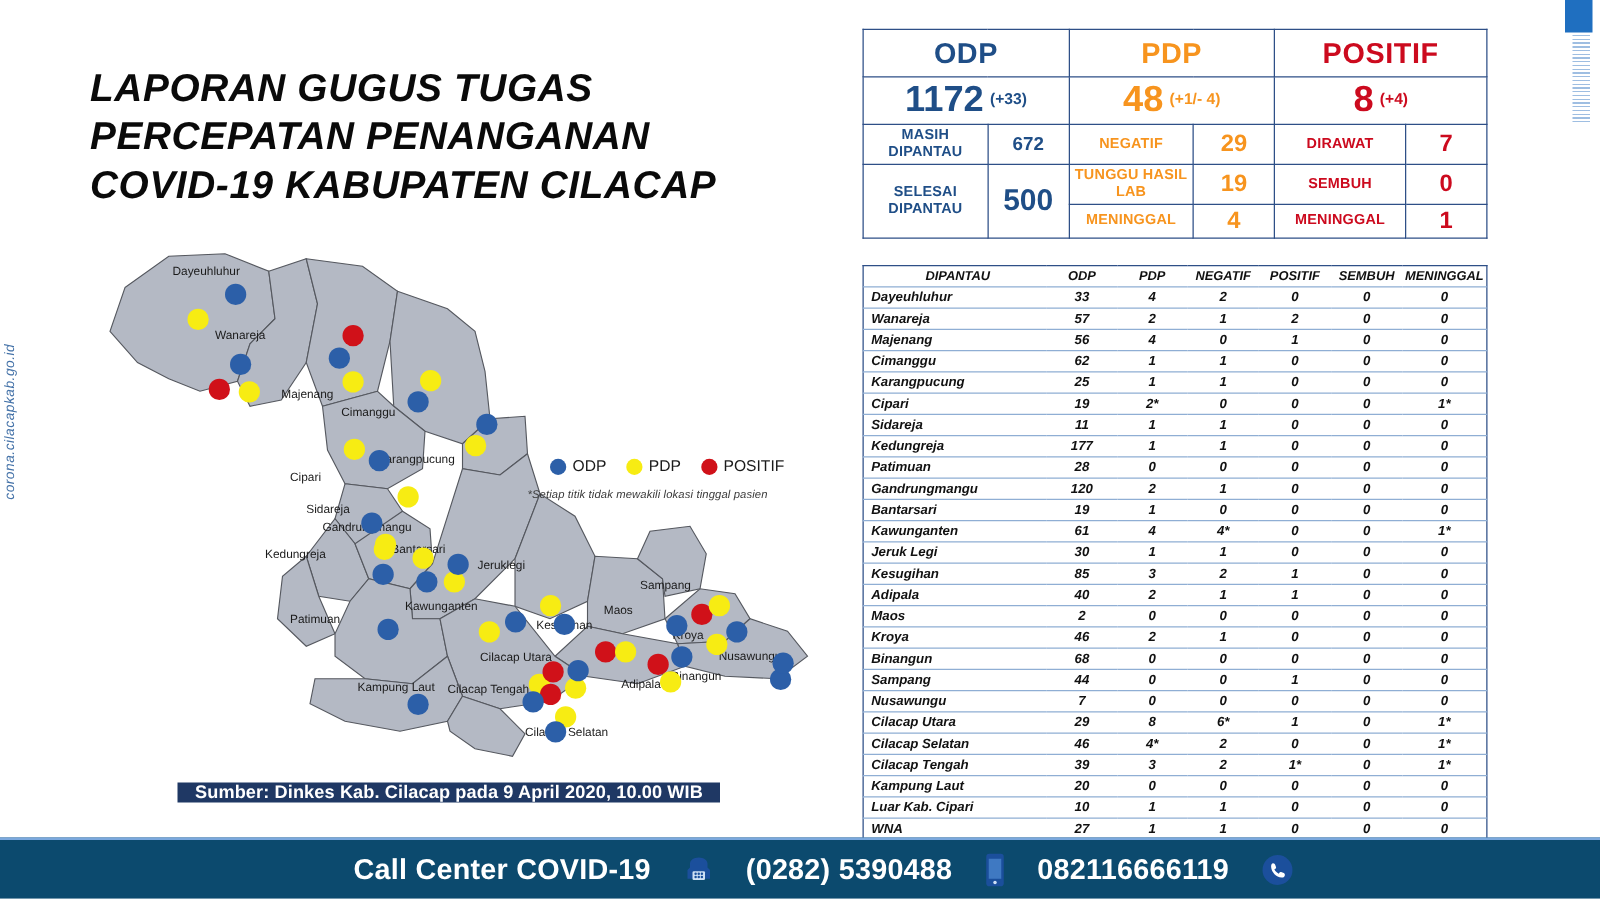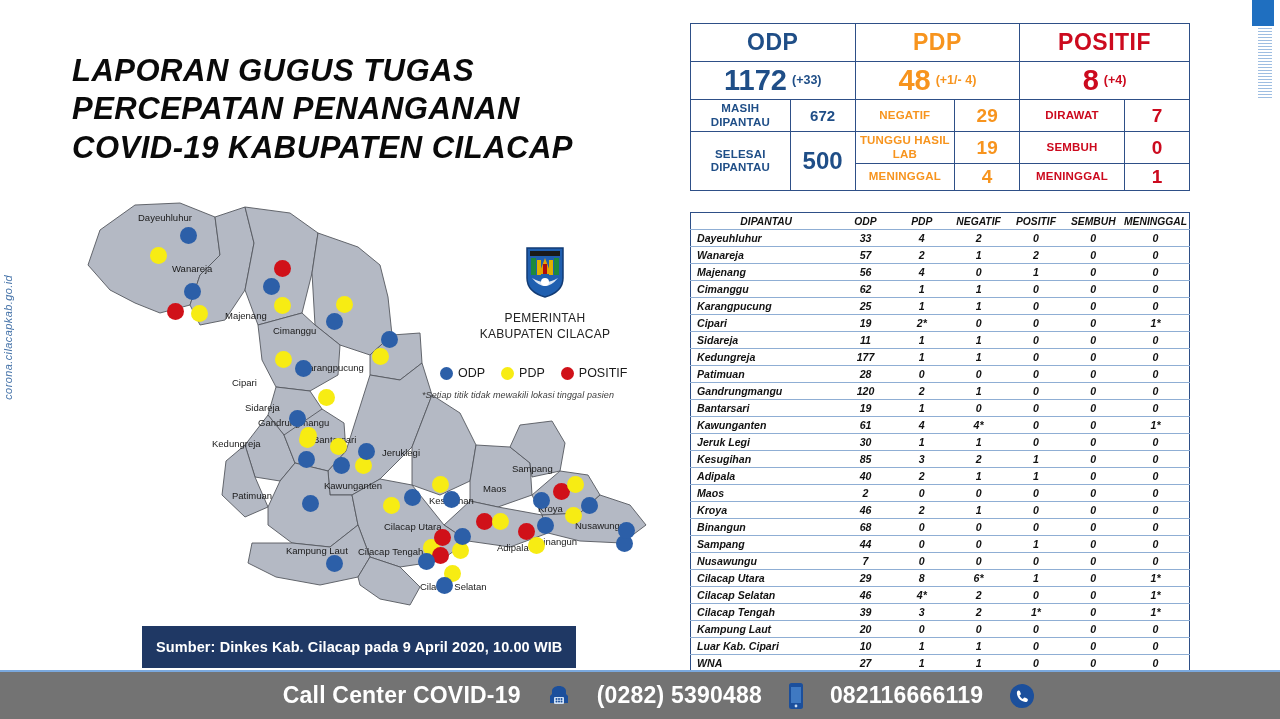--- a/index.html
+++ b/index.html
@@ -53,21 +53,21 @@
   .legend { position:absolute; left:440px; top:366px; width:210px; display:flex; gap:16px; align-items:center; }
   .legend-item { display:flex; align-items:center; gap:5px; font-size:12.5px; color:#1a1a1a; }
   .legend-dot { width:13px; height:13px; border-radius:50%; display:inline-block; }
   .footnote {
     position:absolute; left:393px; top:390px; width:250px;
     font-size:9px; font-style:italic; color:#3a3a3a; text-align:center; letter-spacing:.1px;
   }
 
   
   .source-bar {
-    position:absolute; left:142px; top:626px; padding:13px 14px;
+    position:absolute; left:142px; top:626px; padding:0 14px;
     background:#1f3864; color:#fff; font-size:14.5px; font-weight:700;
     letter-spacing:.1px;
   }
 
   
   .summary { position:absolute; left:690px; top:23px; width:500px; border-collapse:collapse; }
   .summary td { border:1.6px solid #2e4f87; text-align:center; vertical-align:middle; padding:2px 4px; }
   .s-head { font-size:23px; font-weight:700; letter-spacing:.5px; padding:5px 0 !important; }
   .s-head.odp { color:#1f4e87; }
   .s-head.pdp { color:#f7941e; }
@@ -98,21 +98,21 @@
   .kec .outer-l { border-left:1.5px solid #2e4f87; }
   .kec .outer-r { border-right:1.5px solid #2e4f87; }
   .kec tr:first-child th { border-top:1.5px solid #2e4f87; }
   .kec tr:last-child td { border-bottom:1.5px solid #2e4f87; }
   .kec .name { text-align:left; padding-left:6px; }
   .kec .val { text-align:center; }
 
   
   .footer {
     position:absolute; left:0; bottom:0; width:1280px; height:49px;
-    background:#737373; display:flex; align-items:center;
+    background:#0c4a6e; display:flex; align-items:center;
     justify-content:center; gap:26px;
     border-top:2px solid #7aa8dd;
     padding-left:38px;
   }
   .footer-text { color:#fff; font-size:23px; font-weight:700; letter-spacing:.2px; }
   .f-icon { display:inline-flex; align-items:center; }
 </style>
 </head>
 <body>
 
@@ -227,38 +227,20 @@
         <div class="dot odp" style="left: 378px; top: 358px;"></div>
         <div class="dot pos" style="left: 394px; top: 334px;"></div>
         <div class="dot pdp" style="left: 412px; top: 347px;"></div>
         <div class="dot odp" style="left: 414px; top: 333px;"></div>
         <div class="dot pdp" style="left: 404px; top: 370px;"></div>
         <div class="dot odp" style="left: 396px; top: 382px;"></div>
         <div class="dot odp" style="left: 286px; top: 360px;"></div>
       </div>
   </div>
 
-  <div class="logo-block">
-    <svg width="42" height="52" viewBox="0 0 42 52">
-      <path d="M3 2 H39 V32 Q39 46 21 51 Q3 46 3 32 Z" fill="#1f5fb0" stroke="#123b74" stroke-width="1.5"></path>
-      <rect x="6" y="5" width="30" height="5" fill="#1a1a1a"></rect>
-      <rect x="7" y="12" width="5" height="17" fill="#1d8a3c"></rect>
-      <rect x="13" y="14" width="4" height="15" fill="#e0b000"></rect>
-      <rect x="25" y="14" width="4" height="15" fill="#e0b000"></rect>
-      <rect x="30" y="12" width="5" height="17" fill="#1d8a3c"></rect>
-      <path d="M21 12 L27 28 H15 Z" fill="#e6a400"></path>
-      <rect x="19" y="18" width="4" height="10" fill="#b00b0b"></rect>
-      <path d="M8 32 Q21 40 34 32 Q21 48 8 32 Z" fill="#ffffff" opacity=".85"></path>
-      <circle cx="21" cy="36" r="4" fill="#ffffff"></circle>
-    </svg>
-    <div class="gov-text">
-      <div>PEMERINTAH</div>
-      <div>KABUPATEN CILACAP</div>
-    </div>
-  </div>
 
   <div class="legend" id="legend-box">
       <div class="legend-item">
         <span class="legend-dot" style="background: rgb(44, 95, 168);"></span>
         <span>ODP</span>
       </div>
       <div class="legend-item">
         <span class="legend-dot" style="background: rgb(247, 236, 19);"></span>
         <span>PDP</span>
       </div>

